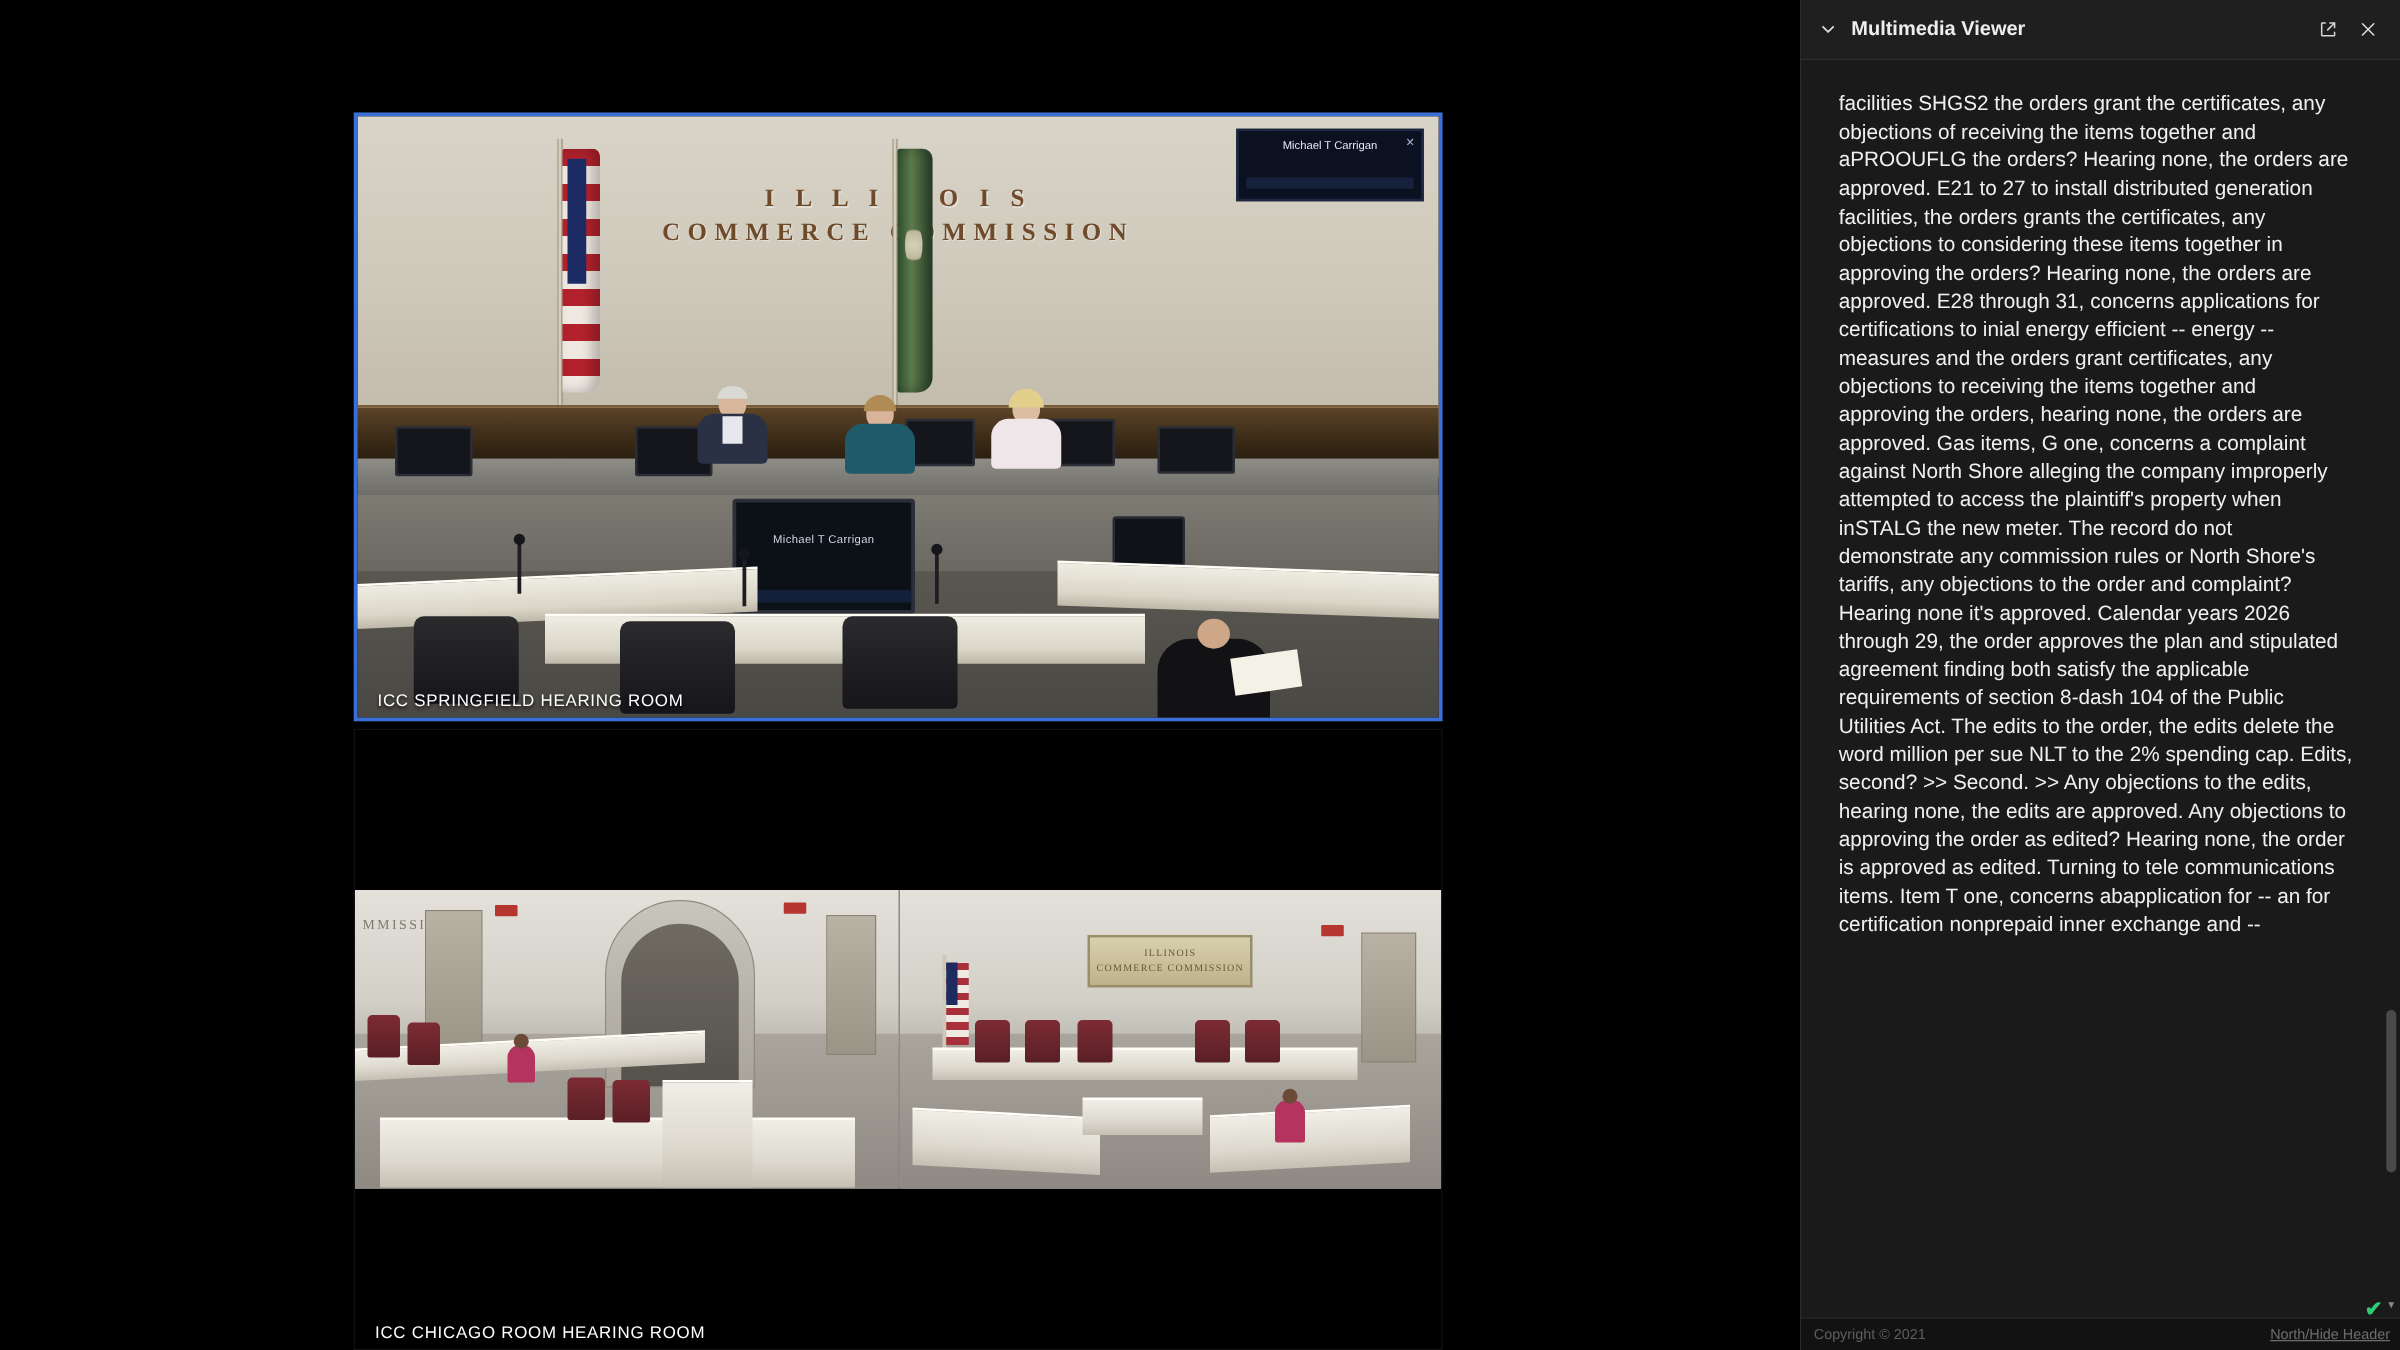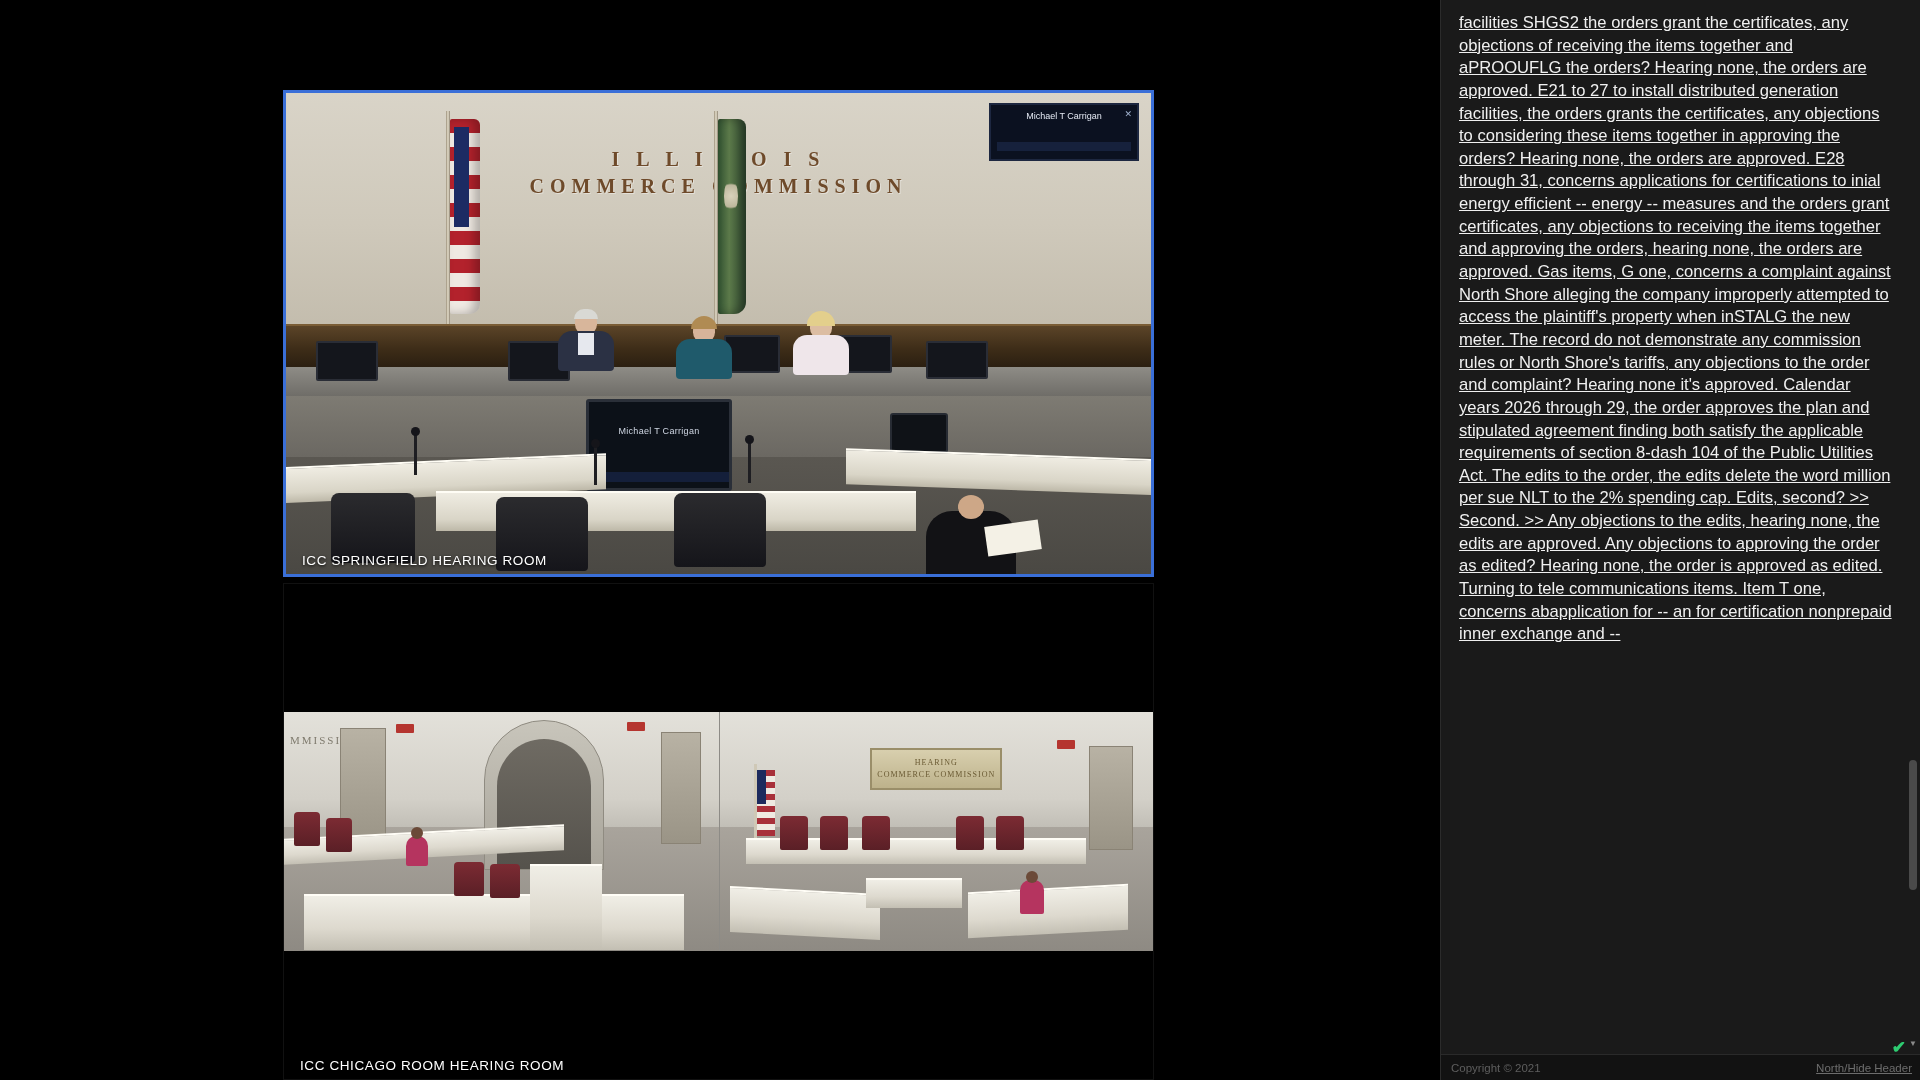--- a/index.html
+++ b/index.html
@@ -386,22 +386,21 @@
   #transcript {
     position: absolute;
     left: 0; right: 12px; top: 0; bottom: 0;
     padding: 12px 14px 10px 18px;
     color: #f0f0f0;
     font-size: 16.6px;
     line-height: 1.365;
     overflow: hidden;
   }
   #transcript p {
-    margin: 0;
-    text-decoration: underline;
+    margin: 12px;
   }
   .clip-top {
     position:absolute; left:0; right:0; top:0; height: 14px;
     background:#1a1a1a; z-index:3;
   }
   
   #scrollbar {
     position: absolute;
     right: 2px; top: 0; bottom: 0;
     width: 10px;
@@ -561,21 +560,21 @@
           <div class="chi-chair" style="left:206px; top:152px; width:30px; height:34px;"></div>
           <div class="chi-person" style="left:122px; top:124px; width:22px; height:30px;">
             <div class="hh"></div>
           </div>
         </div>
 
         <div class="chi-right">
           <div class="chi-wall"></div>
           <div class="chi-floor"></div>
           <div class="chi-plaque">
-            <span>HEARING</span>
+            <span>ILLINOIS</span>
             <span>COMMERCE COMMISSION</span>
           </div>
           <div class="chi-flag">
             <div class="pole"></div>
             <div class="cl"></div>
             <div class="cn"></div>
           </div>
           <div class="exit-sign" style="right:78px; top:28px;"></div>
           <div class="chi-door" style="right:20px; top:34px; width:44px; height:104px;"></div>
           <div class="chi-dais" style="left:26px; top:126px; width:340px; height:26px;"></div>
@@ -591,20 +590,40 @@
             <div class="hh"></div>
           </div>
         </div>
       </div>
       <div class="tile-caption">ICC CHICAGO ROOM HEARING ROOM</div>
     </div>
   </div>
 
   <div id="panel">
 
+    <div id="panel-header">
+      <div class="hdr-chevron">
+        <svg width="13" height="13" viewBox="0 0 16 16" aria-hidden="true">
+          <path d="M3 5.5 L8 10.5 L13 5.5" fill="none" stroke="#d9d9d9" stroke-width="1.8" stroke-linecap="round" stroke-linejoin="round"></path>
+        </svg>
+      </div>
+      <div class="hdr-title">Multimedia Viewer</div>
+      <div class="hdr-btn">
+        <svg width="15" height="15" viewBox="0 0 16 16" aria-hidden="true">
+          <path d="M6 2.5 H3 A0.5 0.5 0 0 0 2.5 3 V13 A0.5 0.5 0 0 0 3 13.5 H13 A0.5 0.5 0 0 0 13.5 13 V10" fill="none" stroke="#d6d6d6" stroke-width="1.3"></path>
+          <path d="M9.5 2.5 H13.5 V6.5" fill="none" stroke="#d6d6d6" stroke-width="1.3" stroke-linecap="round"></path>
+          <path d="M13.3 2.7 L7.6 8.4" fill="none" stroke="#d6d6d6" stroke-width="1.3" stroke-linecap="round"></path>
+        </svg>
+      </div>
+      <div class="hdr-btn">
+        <svg width="15" height="15" viewBox="0 0 16 16" aria-hidden="true">
+          <path d="M3.2 3.2 L12.8 12.8 M12.8 3.2 L3.2 12.8" fill="none" stroke="#d6d6d6" stroke-width="1.4" stroke-linecap="round"></path>
+        </svg>
+      </div>
+    </div>
 
     <div id="transcript-wrap">
       <div id="transcript">
         <p>facilities SHGS2 the orders grant the certificates, any objections of receiving the items together and aPROOUFLG the orders?  Hearing none, the orders are approved.  E21 to 27 to install distributed generation facilities, the orders grants the certificates, any objections to considering these items together in approving the orders?  Hearing none, the orders are approved.  E28 through 31, concerns applications for certifications to inial energy efficient -- energy -- measures and the orders grant certificates, any objections to receiving the items together and approving the orders, hearing none, the orders are approved. Gas items, G one, concerns a complaint against North Shore alleging the company improperly attempted to access the plaintiff's property when inSTALG the new meter.  The record do not demonstrate any commission rules or North Shore's tariffs, any objections to the order and complaint?  Hearing none it's approved.  Calendar years 2026 through 29, the order approves the plan and stipulated agreement finding both satisfy the applicable requirements of section 8-dash 104 of the Public Utilities Act.  The edits to the order, the edits delete the word million per sue NLT to the 2% spending cap.  Edits, second?
 &gt;&gt;  Second.
 &gt;&gt;  Any objections to the edits, hearing none, the edits are approved.  Any objections to approving the order as edited?  Hearing none, the order is approved as edited.
 Turning to tele communications items.  Item T one, concerns abapplication for -- an for certification nonprepaid inner exchange and --</p>
       </div>
       <div class="clip-top"></div>
 

